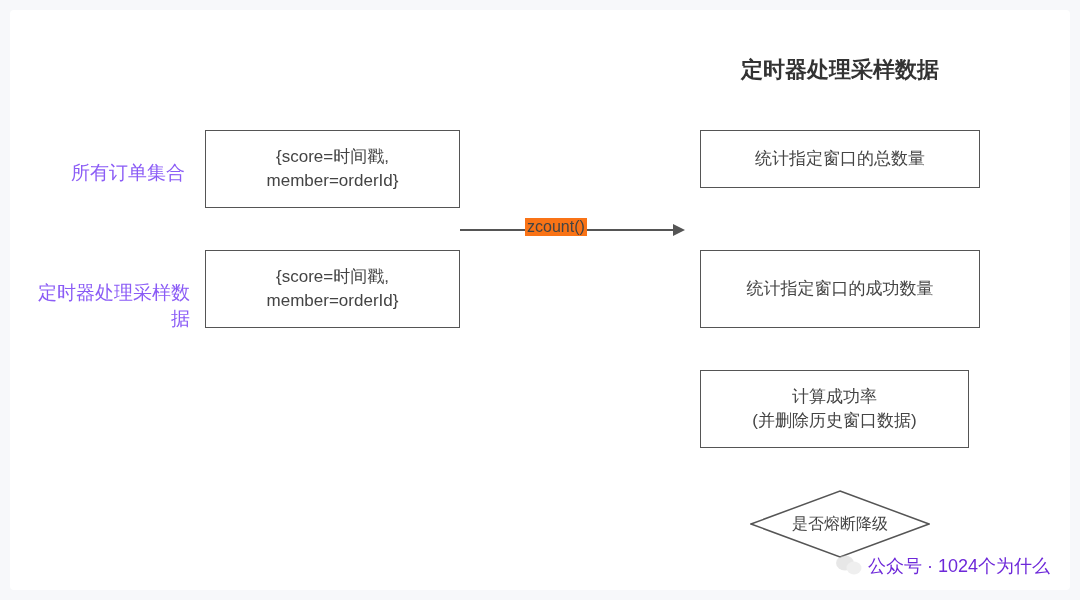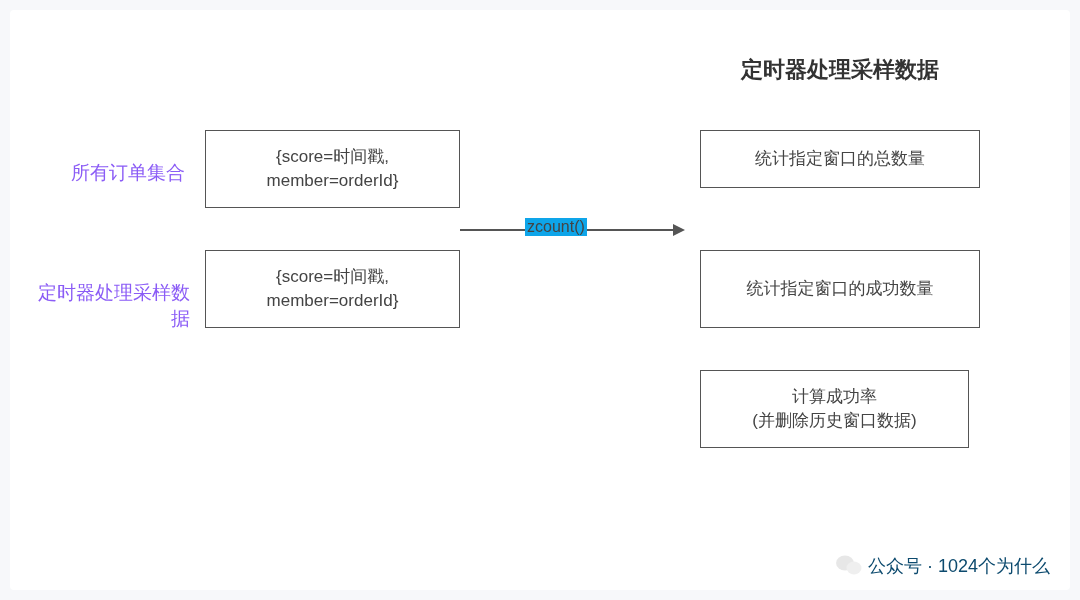--- a/index.html
+++ b/index.html
@@ -56,39 +56,39 @@
       position: absolute;
       width: 0; height: 0;
       border-top: 6px solid transparent;
       border-bottom: 6px solid transparent;
       border-left: 12px solid #555;
     }
     .arrow-label {
       position: absolute;
       font-size: 16px;
       color: #444;
-      background: #0ea5e9;
+      background: #f97316;
       padding: 0 2px;
     }
     .diamond {
       position: absolute;
       width: 180px;
       height: 68px;
       display: flex;
       align-items: center;
       justify-content: center;
     }
     .diamond svg { position: absolute; top:0; left:0; width:100%; height:100%; }
     .diamond span { position: relative; font-size: 16px; color: #444; }
     .watermark {
       position: absolute;
       right: 20px;
       bottom: 12px;
       font-size: 18px;
-      color: #0c4a6e;
+      color: #6d28d9;
       display: flex;
       align-items: flex-start;
       gap: 6px;
     }
     .watermark svg { opacity: 0.45; }
   </style>
 </head>
 <body>
 
 <div class="inner">
@@ -124,20 +124,26 @@
   <div class="box" style="left:690px; top:240px; width:280px; height:78px;">
     <span>统计指定窗口的成功数量</span>
   </div>
   <div class="box" style="left:690px; top:360px; width:269px; height:78px;justify-content:center;">
     <div>
       <div>计算成功率</div>
       <div>(并删除历史窗口数据)</div>
     </div>
   </div>
 
+  <div class="diamond" style="left:740px; top:480px;">
+    <svg viewBox="0 0 180 68">
+      <polygon points="90,1 179,34 90,67 1,34" fill="#fff" stroke="#555" stroke-width="1.5"></polygon>
+    </svg>
+    <span>是否熔断降级</span>
+  </div>
 
   <div class="watermark">
     <svg width="26" height="22" viewBox="0 0 26 22">
       <ellipse cx="9" cy="9" rx="9" ry="7.5" fill="#ccc"></ellipse>
       <ellipse cx="18" cy="14" rx="7.5" ry="6.5" fill="#ddd"></ellipse>
     </svg>
     <span>公众号 · 1024个为什么</span>
   </div>
 
 </div>

